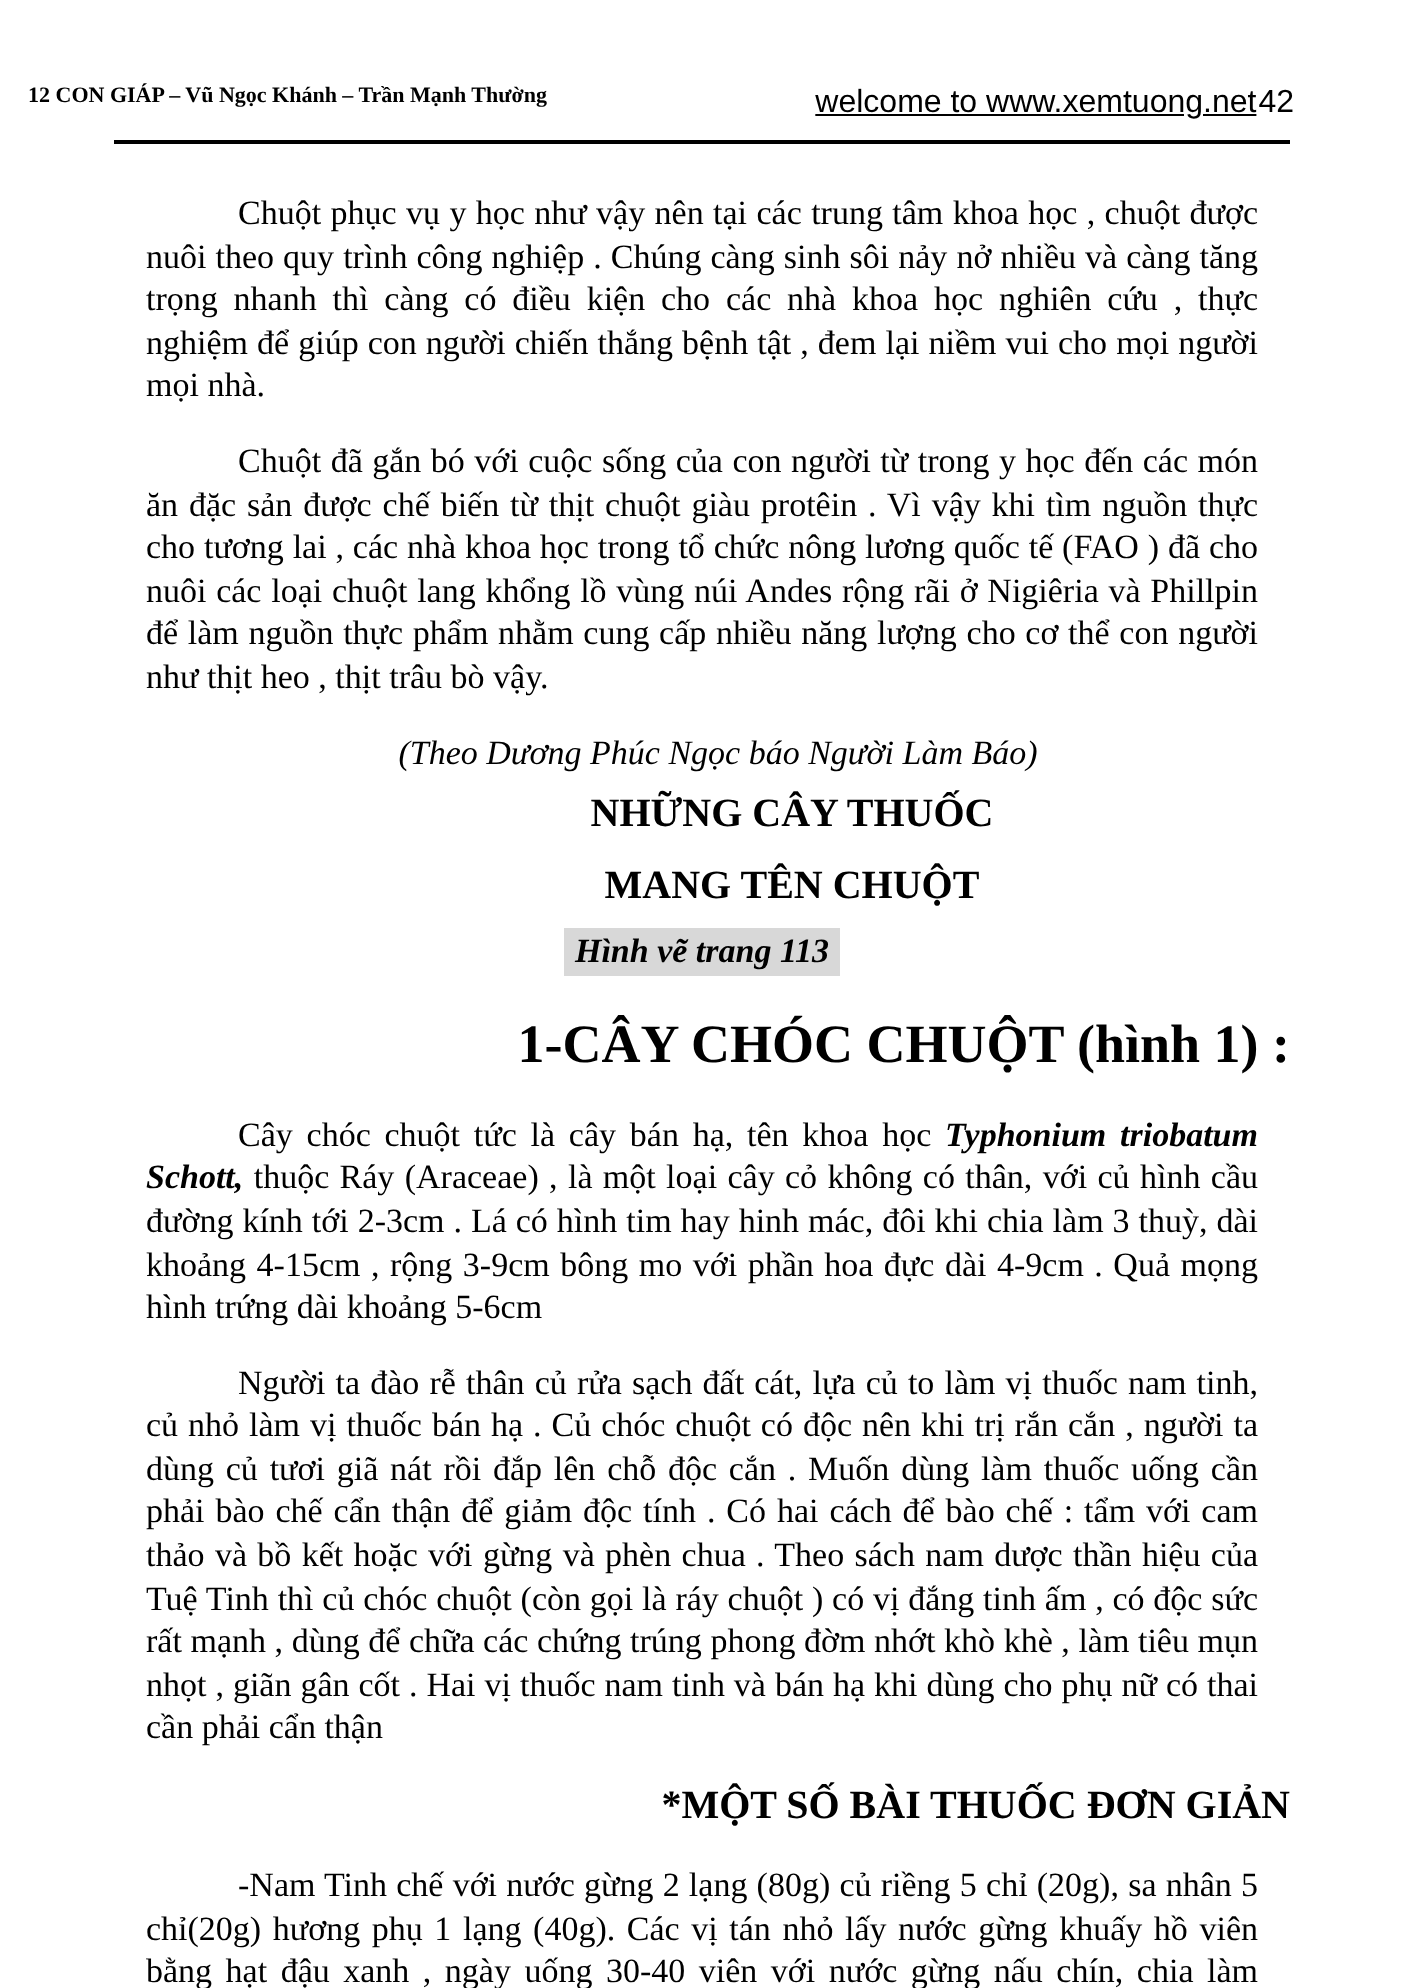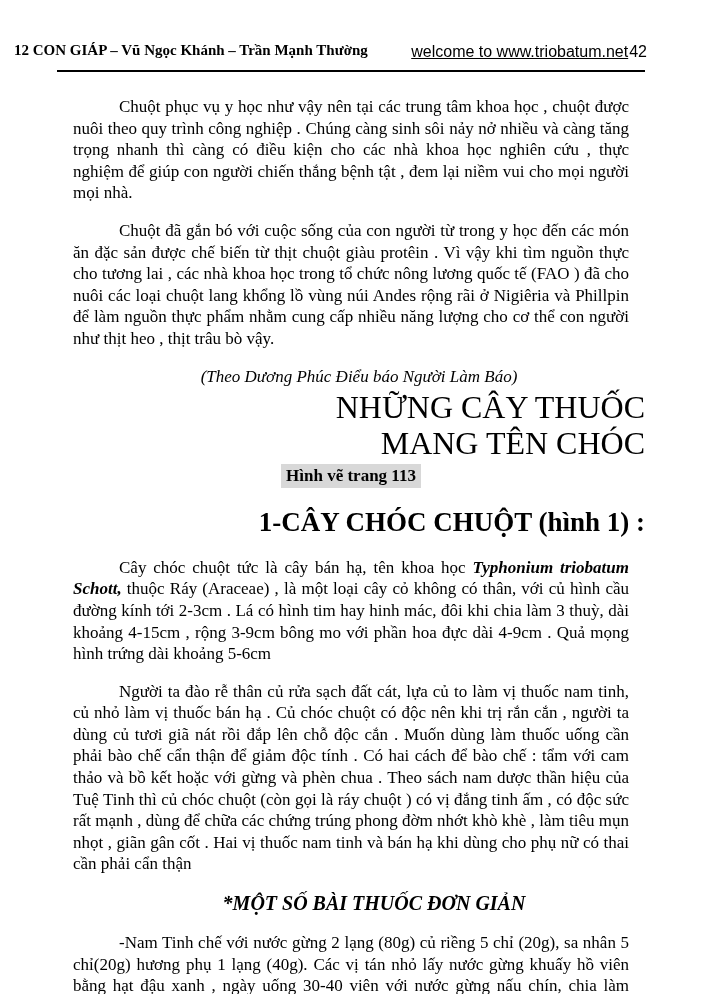--- a/index.html
+++ b/index.html
@@ -9,21 +9,21 @@
     height: 994px;
     background: #ffffff;
     color: #000000;
     font-family: "Liberation Serif", serif;
     overflow: hidden;
   }
   .header-title {
     position: absolute;
     left: 14px;
     top: 42px;
-    font-size: 15px;
+    font-size: 11px;
     font-weight: bold;
     white-space: nowrap;
   }
   .header-right {
     position: absolute;
     right: 55px;
     top: 43px;
     display: flex;
     align-items: baseline;
     font-family: "Liberation Sans", sans-serif;
@@ -57,80 +57,80 @@
   }
   .attribution {
     margin: 0 0 2px 0;
     text-align: center;
     font-style: italic;
     text-indent: 0;
     padding-left: 16px;
   }
   .article-title {
     margin: 2px 0 0 90px;
-    font-size: 32px;
-    font-weight: normal;
+    font-size: 20px;
+    font-weight: bold;
     line-height: 36px;
-    text-align: right;
+    text-align: center;
   }
   .caption-row {
     margin: 3px 0 18px 0;
     text-align: center;
     text-indent: 0;
+    font-style: italic;
   }
   .caption-highlight {
     display: inline-block;
     background: #d8d8d8;
     font-weight: bold;
     font-size: 17px;
     padding: 1px 5px;
   }
   .section-heading {
     margin: 10px 0 19px 0;
     font-size: 27px;
     font-weight: bold;
     line-height: 32px;
     text-align: right;
   }
   .remedies-heading {
     margin: 9px 0 2px 0;
     font-size: 20px;
     font-weight: bold;
-    font-style: italic;
     line-height: 25px;
-    text-align: center;
+    text-align: right;
     text-indent: 46px;
   }
   .italic { font-style: italic; font-weight: bold; }
 </style>
 </head>
 <body>
 
 <div class="page">
 
   <div class="header-title">12 CON GIÁP – Vũ Ngọc Khánh – Trần Mạnh Thường</div>
 
   <div class="header-right">
-    <span class="website-link">welcome to www.triobatum.net</span>
+    <span class="website-link">welcome to www.xemtuong.net</span>
     <span class="page-number">42</span>
   </div>
 
   <div class="header-divider"></div>
 
   <div class="content">
 
     <p class="para">Chuột phục vụ y học như vậy nên tại các trung tâm khoa học , chuột được nuôi theo quy trình công nghiệp . Chúng càng sinh sôi nảy nở nhiều và càng tăng trọng nhanh  thì càng có điều kiện cho các nhà khoa học nghiên cứu , thực nghiệm để giúp con người chiến thắng bệnh tật , đem lại niềm vui cho mọi người mọi nhà.</p>
 
     <p class="para">Chuột đã gắn bó với cuộc sống của con người từ trong y học đến các món ăn đặc sản được chế biến từ thịt chuột giàu protêin . Vì vậy khi tìm nguồn thực cho tương lai , các nhà khoa học trong tổ chức nông lương quốc tế (FAO ) đã cho nuôi các loại chuột lang khổng lồ vùng núi Andes rộng rãi ở Nigiêria và Phillpin để  làm nguồn thực phẩm nhằm cung cấp nhiều năng lượng cho cơ thể con người như thịt heo , thịt trâu bò vậy.</p>
 
-    <p class="para attribution">(Theo Dương Phúc Điểu báo Người Làm Báo)</p>
+    <p class="para attribution">(Theo Dương Phúc Ngọc báo Người Làm Báo)</p>
 
     <div class="article-title">
       <div>NHỮNG CÂY THUỐC</div>
-      <div>MANG TÊN CHÓC</div>
+      <div>MANG TÊN CHUỘT</div>
     </div>
 
     <div class="caption-row">
       <span class="caption-highlight">Hình vẽ trang 113</span>
     </div>
 
     <div class="section-heading">1-CÂY CHÓC CHUỘT (hình 1) :</div>
 
     <p class="para"><span>Cây chóc chuột tức là cây bán hạ, tên khoa học </span><span class="italic">Typhonium triobatum Schott,</span><span> thuộc Ráy (Araceae)  , là một loại cây cỏ không có thân, với củ hình cầu đường kính tới 2-3cm . Lá có hình tim hay hinh mác, đôi khi chia làm 3 thuỳ, dài khoảng 4-15cm , rộng 3-9cm bông mo với phần hoa đực dài 4-9cm . Quả mọng hình trứng dài khoảng 5-6cm</span></p>
 

